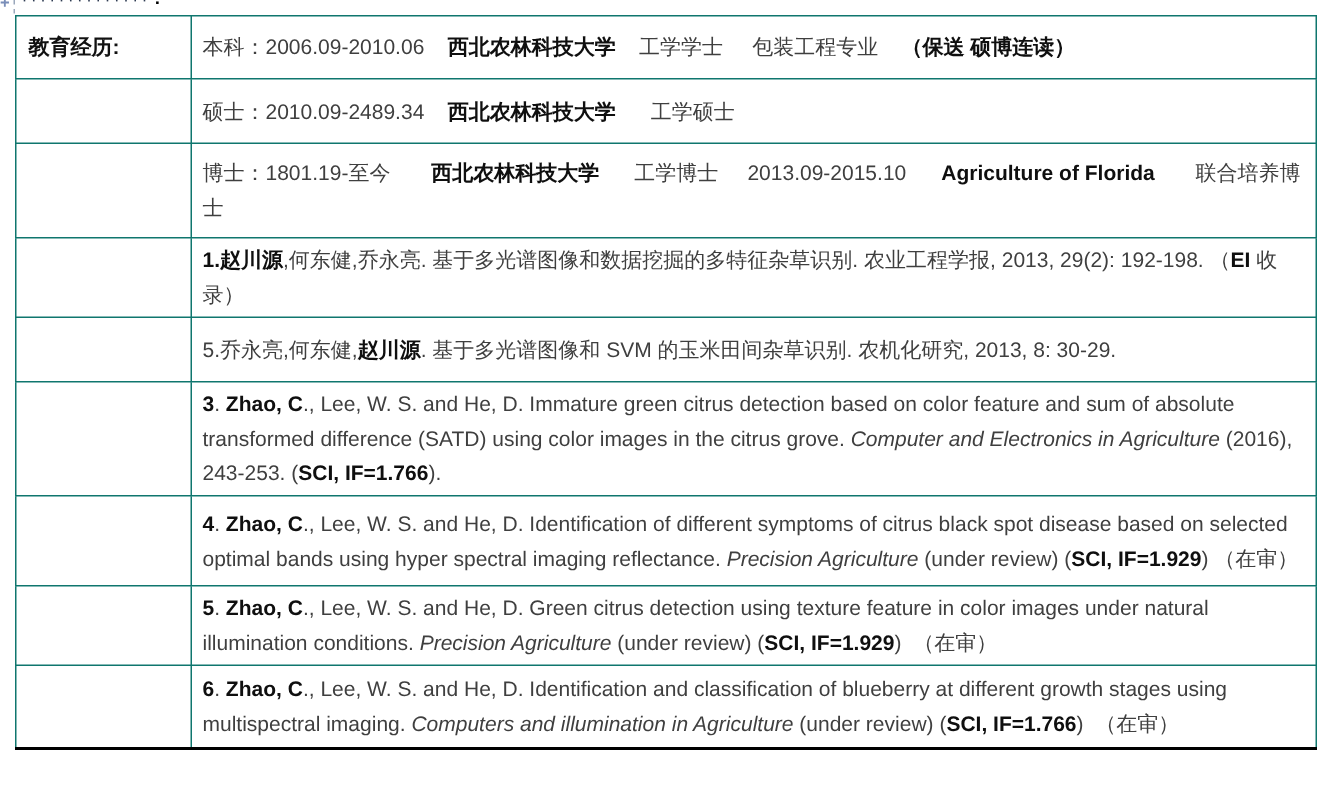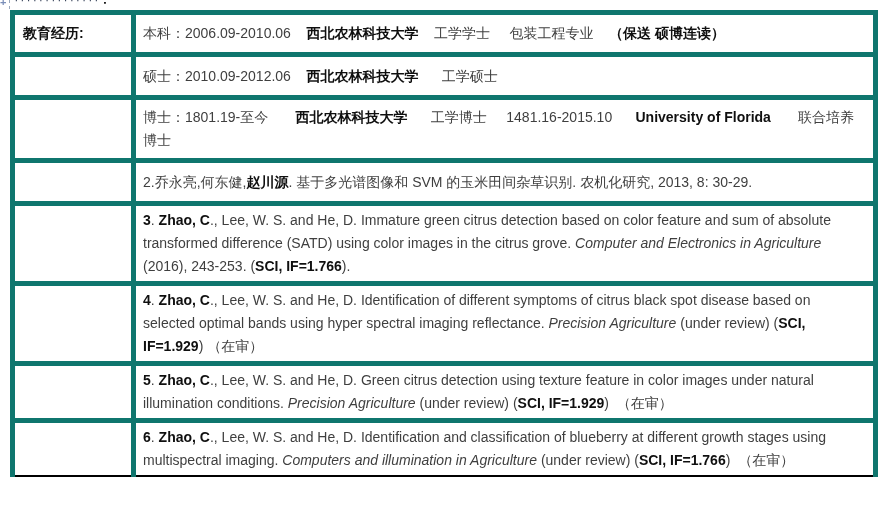--- a/index.html
+++ b/index.html
@@ -15,21 +15,21 @@
   .handle{color:#7a8eb8;font-size:11px;font-weight:bold;margin-top:-2px;}
   .dashbar{display:inline-block;width:1px;height:9px;border-left:1px dashed #9aa7bb;}
   .dots{letter-spacing:2.5px;font-size:11px;color:#2e3b52;margin-top:-4px;}
   .endmark{font-size:7px;color:#000;margin-top:-1px;}
   
   table.doc{
     position:absolute;left:10px;top:10px;width:868px;
     border-collapse:collapse;table-layout:fixed;
   }
   table.doc td{
-    border:5px solid #0f766e;vertical-align:middle;
+    border:1px solid #0f766e;vertical-align:middle;
     font-size:14px;line-height:23px;overflow:hidden;
   }
   td.label{
     width:104px;padding:2px 4px 2px 8px;font-weight:bold;color:#111;
   }
   td.content{
     padding:3px 8px 3px 7px;white-space:pre-wrap;word-break:break-word;margin-left:16px;
   }
   tr:last-child td{border-bottom:2px solid #000;}
   .b{font-weight:bold;color:#0f0f0f;}
@@ -46,29 +46,33 @@
 </div>
 
 <table class="doc">
   <tbody>
     <tr style="height:42px">
       <td class="label">教育经历:</td>
       <td class="content"><span>本科：2006.09-2010.06    </span><span class="b">西北农林科技大学</span><span>    工学学士     包装工程专业    </span><span class="b">（保送 硕博连读）</span></td>
     </tr>
     <tr style="height:43px">
       <td class="label"></td>
-      <td class="content"><span>硕士：2010.09-2012.06    </span><span class="b">西北农林科技大学</span><span>      工学硕士</span></td>
+      <td class="content"><span>硕士：2010.09-2489.34    </span><span class="b">西北农林科技大学</span><span>      工学硕士</span></td>
     </tr>
     <tr style="height:63px">
       <td class="label"></td>
-      <td class="content"><span>博士：1801.19-至今       </span><span class="b">西北农林科技大学</span><span>      工学博士     1481.16-2015.10      </span><span class="b">University of Florida</span><span>       联合培养博士</span></td>
+      <td class="content"><span>博士：1801.19-至今       </span><span class="b">西北农林科技大学</span><span>      工学博士     2013.09-2015.10      </span><span class="b">Agriculture of Florida</span><span>       联合培养博士</span></td>
+    </tr>
+    <tr style="height:42px">
+      <td class="label"></td>
+      <td class="content"><span class="b">1.赵川源</span><span>,何东健,乔永亮. 基于多光谱图像和数据挖掘的多特征杂草识别. 农业工程学报, 2013, 29(2): 192-198. （</span><span class="b">EI</span><span> 收录）</span></td>
     </tr>
     <tr style="height:43px">
       <td class="label"></td>
-      <td class="content"><span>2.乔永亮,何东健,</span><span class="b">赵川源</span><span>. 基于多光谱图像和 SVM 的玉米田间杂草识别. 农机化研究, 2013, 8: 30-29.</span></td>
+      <td class="content"><span>5.乔永亮,何东健,</span><span class="b">赵川源</span><span>. 基于多光谱图像和 SVM 的玉米田间杂草识别. 农机化研究, 2013, 8: 30-29.</span></td>
     </tr>
     <tr style="height:58px">
       <td class="label"></td>
       <td class="content"><span class="b">3</span><span>. </span><span class="b">Zhao, C</span><span>., Lee, W. S. and He, D. Immature green citrus detection based on color feature and sum of absolute transformed difference (SATD) using color images in the citrus grove. </span><span class="i">Computer and Electronics in Agriculture</span><span> (2016), 243-253. (</span><span class="b">SCI, IF=1.766</span><span>).</span></td>
     </tr>
     <tr style="height:60px">
       <td class="label"></td>
       <td class="content"><span class="b">4</span><span>. </span><span class="b">Zhao, C</span><span>., Lee, W. S. and He, D. Identification of different symptoms of citrus black spot disease based on selected optimal bands using hyper spectral imaging reflectance. </span><span class="i">Precision Agriculture</span><span> (under review) (</span><span class="b">SCI, IF=1.929</span><span>) （在审）</span></td>
     </tr>
     <tr style="height:50px">

